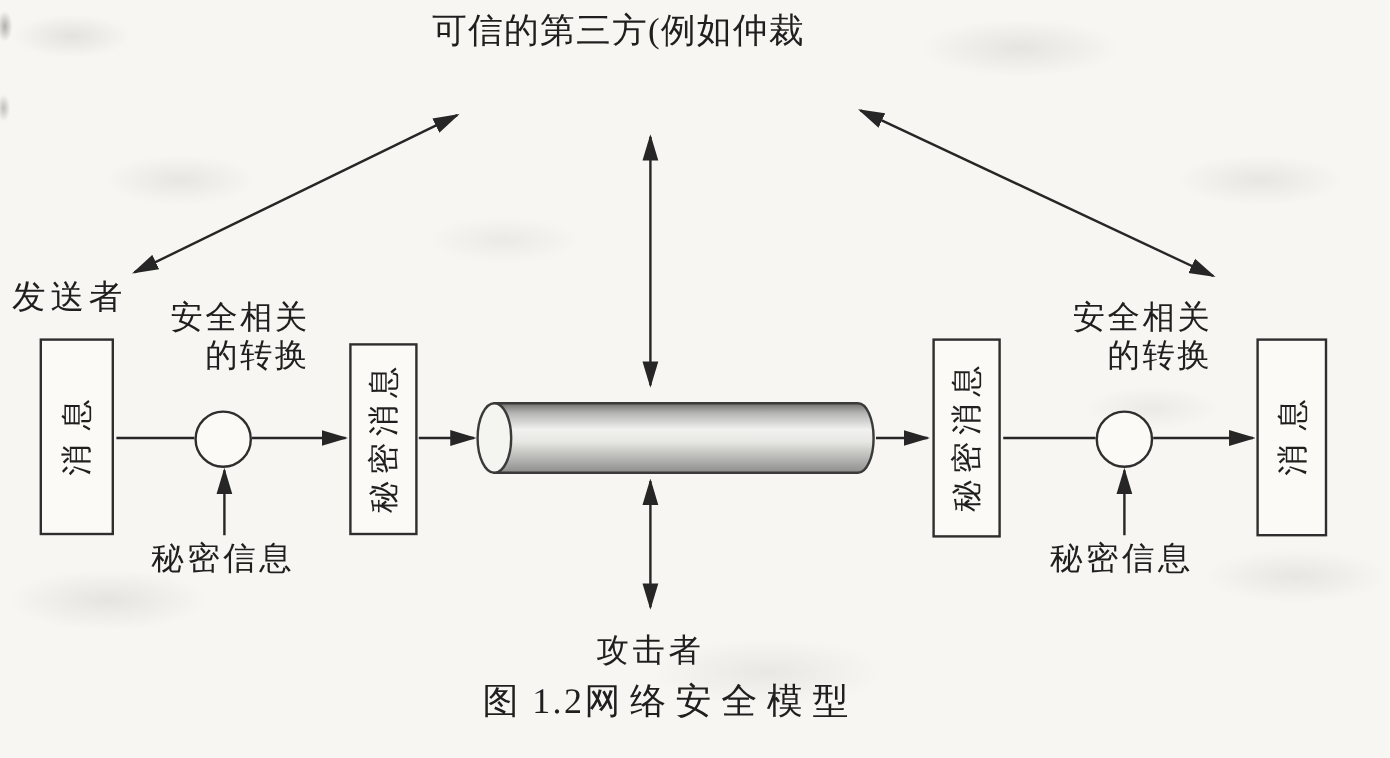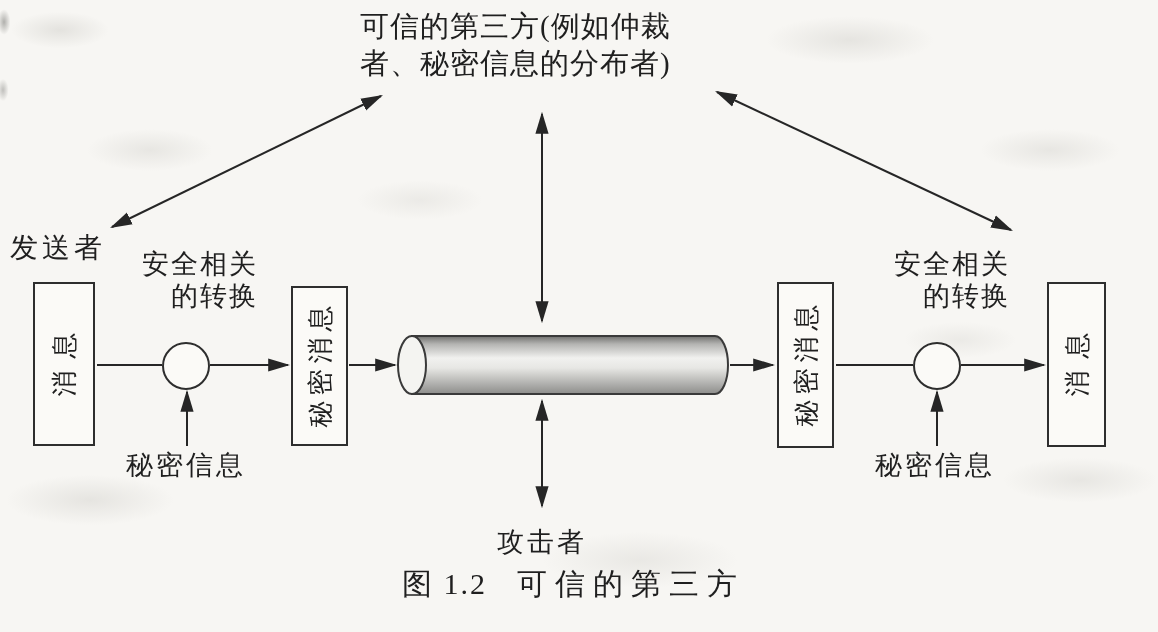--- a/index.html
+++ b/index.html
@@ -33,21 +33,21 @@
   .lbl-receiver{ left:1028px;top:243px; font-size:28px; letter-spacing:4px; }
   .transform-label{ position:absolute; width:140px; text-align:right;
                     font-size:27px; line-height:32px; letter-spacing:2px; top:248px; }
   .transform-left { left:118px; }
   .transform-right{ left:870px; }
   .lbl-secret-info-left { left:126px; top:447px; font-size:27px; letter-spacing:3px; }
   .lbl-secret-info-right{ left:875px; top:447px; font-size:27px; letter-spacing:3px; }
   .lbl-channel { left:576px; top:287px; font-size:28px; letter-spacing:3px; }
   .lbl-attacker{ left:497px; top:524px; font-size:27px; letter-spacing:3px; }
   .caption{ left:402px; top:564px; font-size:30px; }
-  .caption .fig{ margin-right:30px; letter-spacing:2px;font-family:Liberation Serif, serif; }
+  .caption .fig{ letter-spacing:2px;font-family:Liberation Serif, serif; }
   .caption .ttl{ letter-spacing:8px; }
   .watermark{ right:13px; top:596px; font-size:17px; letter-spacing:.5px;
               color:#a8a8aa; font-family:"Liberation Sans","DejaVu Sans",sans-serif; }
   .vbox{ position:absolute; border:2px solid #2e2e2e; background:rgba(251,250,247,.92);
          display:flex; align-items:center; justify-content:center; }
   .box-msg-left    { left:33px;   top:282px; width:62px; height:164px; }
   .box-secret-left { left:291px;  top:286px; width:57px; height:160px; }
   .box-secret-right{ left:777px;  top:282px; width:57px; height:166px; }
   .box-msg-right   { left:1047px; top:282px; width:59px; height:165px; }
   .vtext{ transform:rotate(-90deg); white-space:nowrap; font-size:26px; }
@@ -91,21 +91,20 @@
 
     <line x1="730" y1="365" x2="773" y2="365" stroke="#262626" stroke-width="2" marker-end="url(#ah)"></line>
     <line x1="836" y1="365" x2="913" y2="365" stroke="#262626" stroke-width="2"></line>
     <line x1="961" y1="365" x2="1044" y2="365" stroke="#262626" stroke-width="2" marker-end="url(#ah)"></line>
     <line x1="937" y1="446" x2="937" y2="392" stroke="#262626" stroke-width="2" marker-end="url(#ah)"></line>
     <circle cx="937" cy="366" r="23" fill="#fbfaf7" stroke="#2e2e2e" stroke-width="2"></circle>
   </svg>
 
   <div class="lbl top-label">
     <div>可信的第三方(例如仲裁</div>
-    <div>者、秘密信息的分布者)</div>
   </div>
 
   <div class="lbl lbl-sender">发送者</div>
   <div class="vbox box-msg-left">
     <span class="vtext two">消息</span>
   </div>
   <div class="transform-label transform-left">
     <div>安全相关</div>
     <div>的转换</div>
   </div>
@@ -122,16 +121,16 @@
   <div class="transform-label transform-right">
     <div>安全相关</div>
     <div>的转换</div>
   </div>
   <div class="lbl lbl-secret-info-right">秘密信息</div>
   <div class="vbox box-msg-right">
     <span class="vtext two">消息</span>
   </div>
 
   <div class="lbl caption">
-    <span class="fig">图 1.2</span><span class="ttl">可信的第三方</span>
+    <span class="fig">图 1.2</span><span class="ttl">网络安全模型</span>
   </div>
 
 </div>
 
 </body></html>

